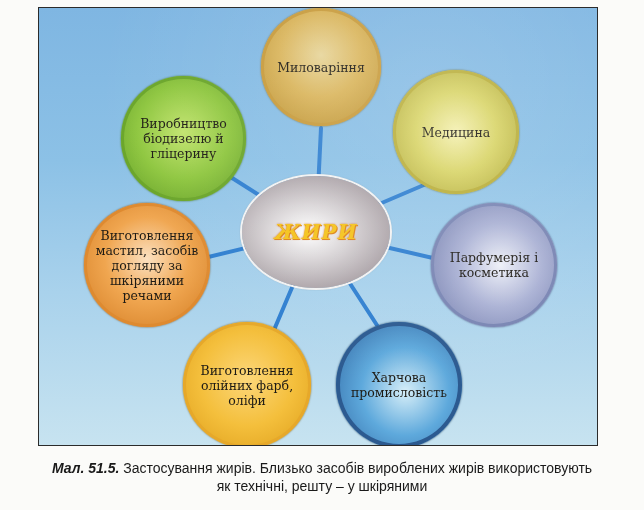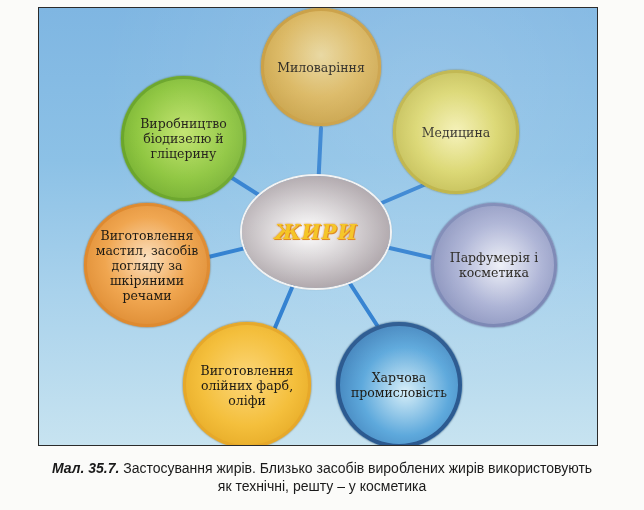--- a/index.html
+++ b/index.html
@@ -80,15 +80,15 @@
     <span>Харчова
 промисловість</span>
   </div>
 
   <div class="node n-center" style="left:203px; top:168px; width:148px; height:112px;">
     <span class="center-label">ЖИРИ</span>
   </div>
 </div>
 
 <div class="caption">
-  <div><span class="fig">Мал. 35.7.</span><span> Застосування жирів. Близько засобів вироблених жирів використовують</span></div>
-  <div>як технічні, решту – у косметика</div>
+  <div><span class="fig">Мал. 51.5.</span><span> Застосування жирів. Близько засобів вироблених жирів використовують</span></div>
+  <div>як технічні, решту – у шкіряними</div>
 </div>
 
 </body></html>

